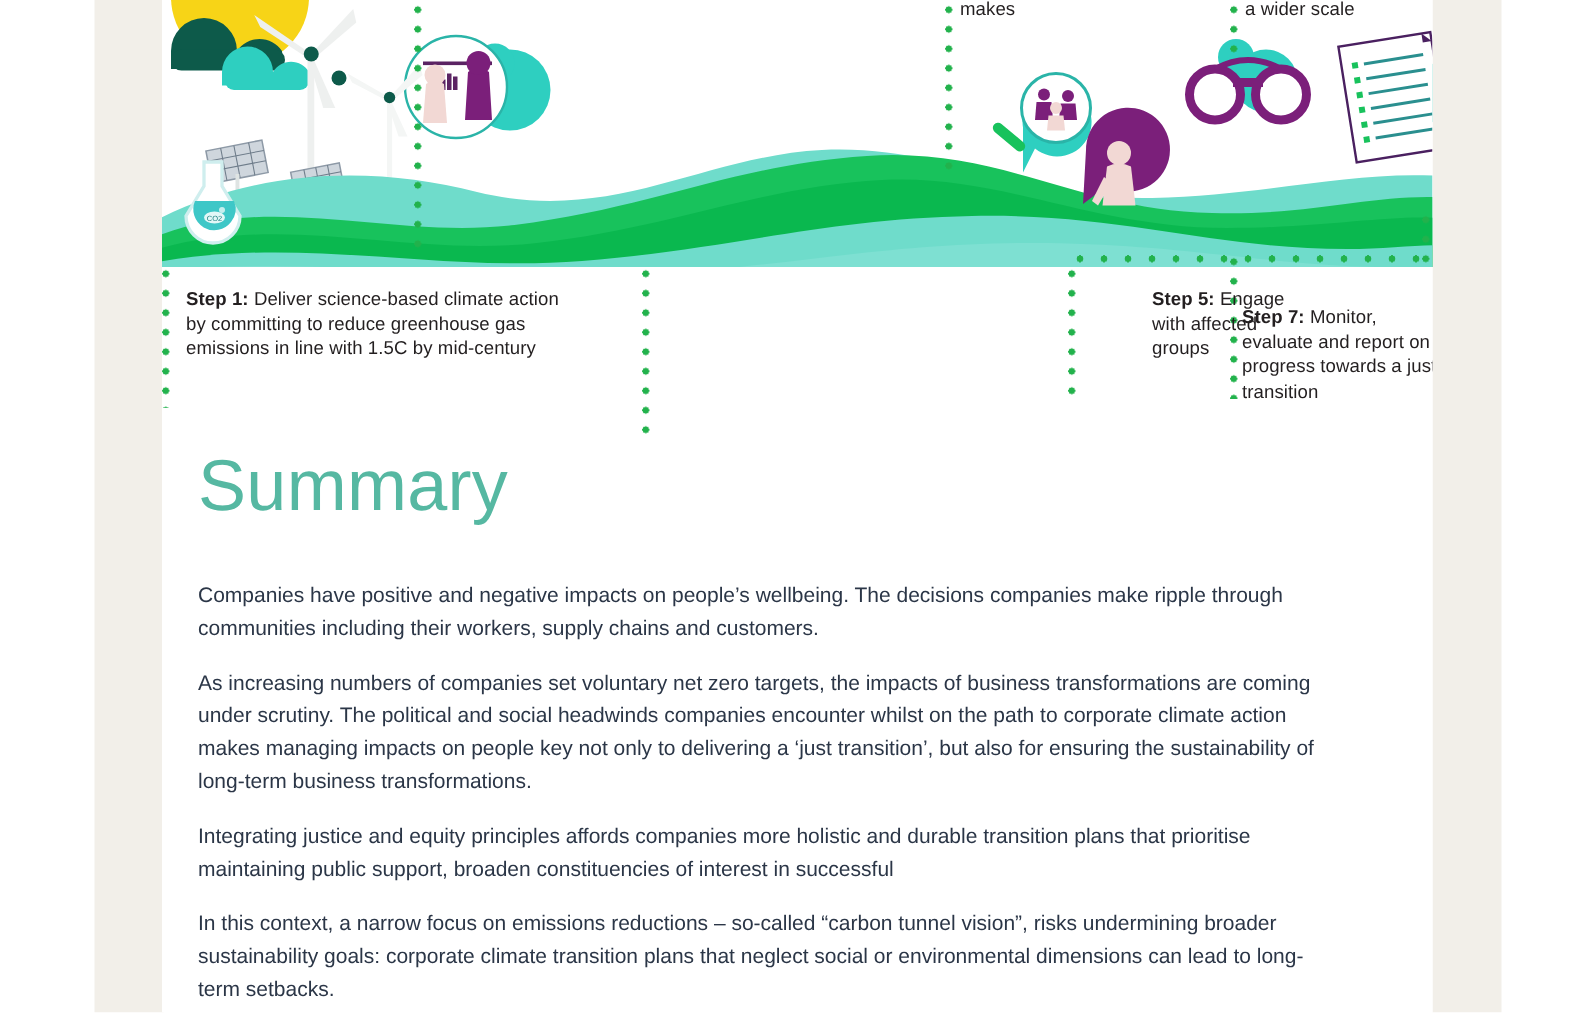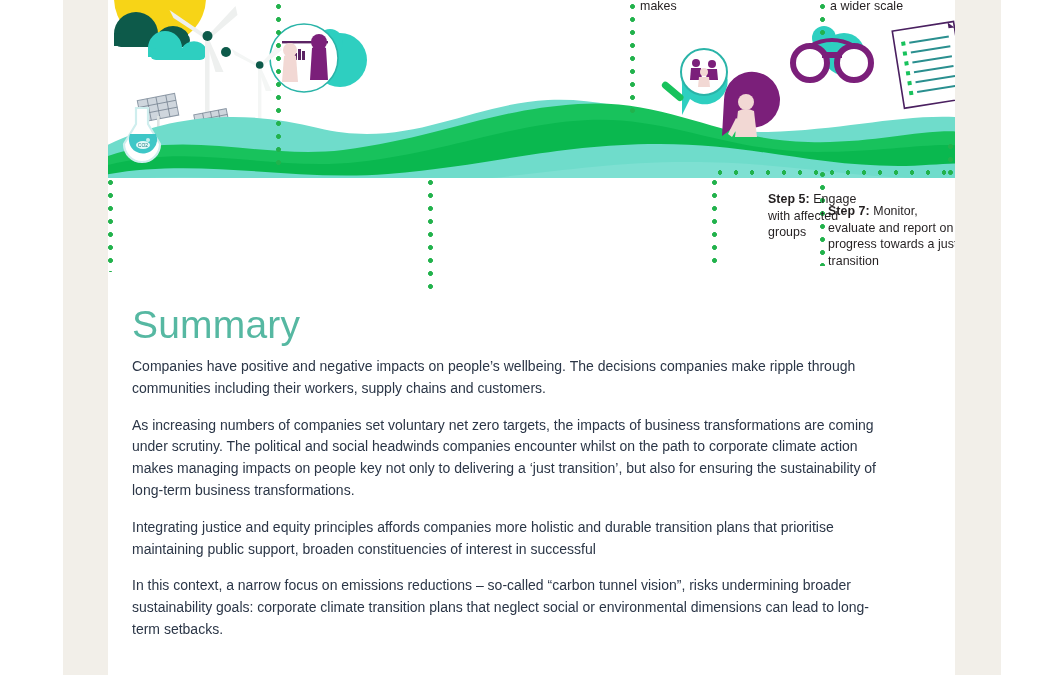--- a/index.html
+++ b/index.html
@@ -69,24 +69,24 @@
 
   
   .summary-wrap {
     position: absolute;
     left: 24px; top: 300px;
     width: 800px;
   }
   h1.summary-title {
     color: #56b8a2;
     font-weight: normal;
-    font-size: 39px;
+    font-size: 48px;
     line-height: 50px;
     letter-spacing: .2px;
-    margin-bottom: 6px;
+    margin-bottom: 36px;
   }
   p.body {
     color: #2b3647;
     font-size: 14px;
     line-height: 21.8px;
     margin-bottom: 15px;
     max-width: 762px;
   }
 </style>
 </head>
@@ -262,20 +262,23 @@
     <div class="dots-v" style="left:0px; top:176px; height:96px;"></div>
     <div class="dots-v" style="left:168px; top:0px; height:168px;"></div>
     <div class="dots-v" style="left:320px; top:176px; height:118px;"></div>
     <div class="dots-v" style="left:522px; top:0px; height:118px;"></div>
     <div class="dots-v" style="left:604px; top:176px; height:90px;"></div>
     <div class="dots-v" style="left:712px; top:0px; height:40px;"></div>
     <div class="dots-h" style="left:604px; top:170px; width:240px;"></div>
     <div class="dots-v" style="left:712px; top:168px; height:98px;"></div>
     <div class="dots-v" style="left:840px; top:140px; height:36px;"></div>
 
+    <div class="step" style="left:16px; top:191px; width:260px;">
+      <b>Step 1:</b><span> Deliver science-based climate action by committing to reduce greenhouse gas emissions in line with 1.5C by mid-century</span>
+    </div>
 
 
     <div class="step" style="left:614px; top:191px; width:92px;margin-left:46px;">
       <b>Step 5:</b><span> Engage with affected groups</span>
     </div>
 
     <div class="step" style="left:720px; top:203px; width:132px;">
       <b>Step 7:</b><span> Monitor, evaluate and report on progress towards a just transition</span>
     </div>
 

